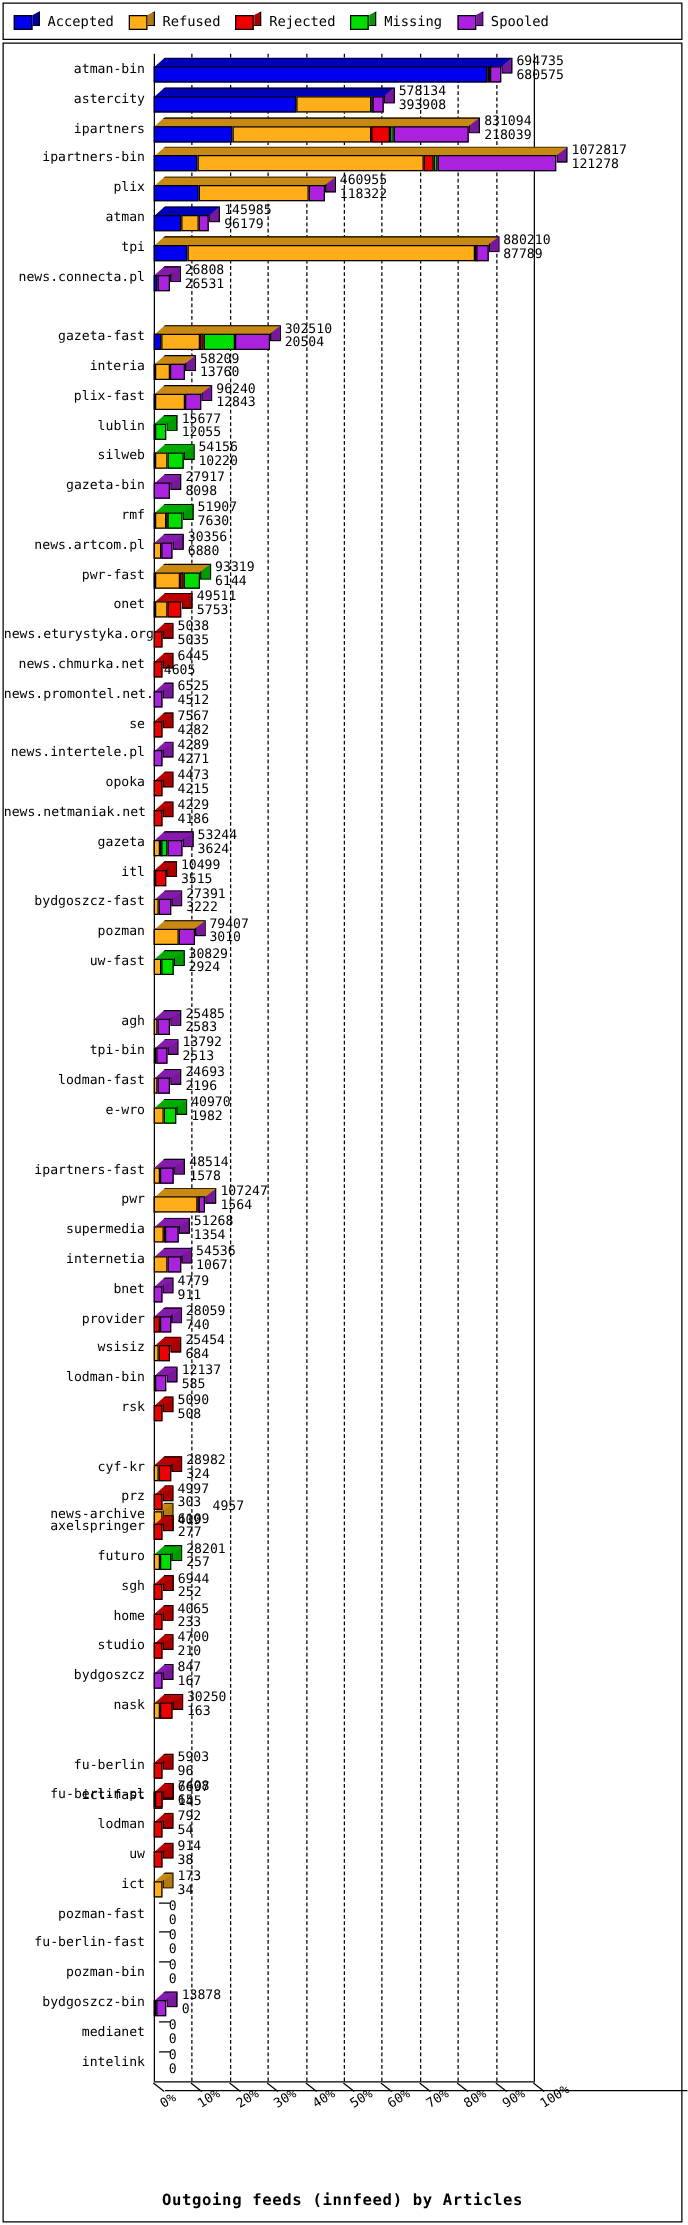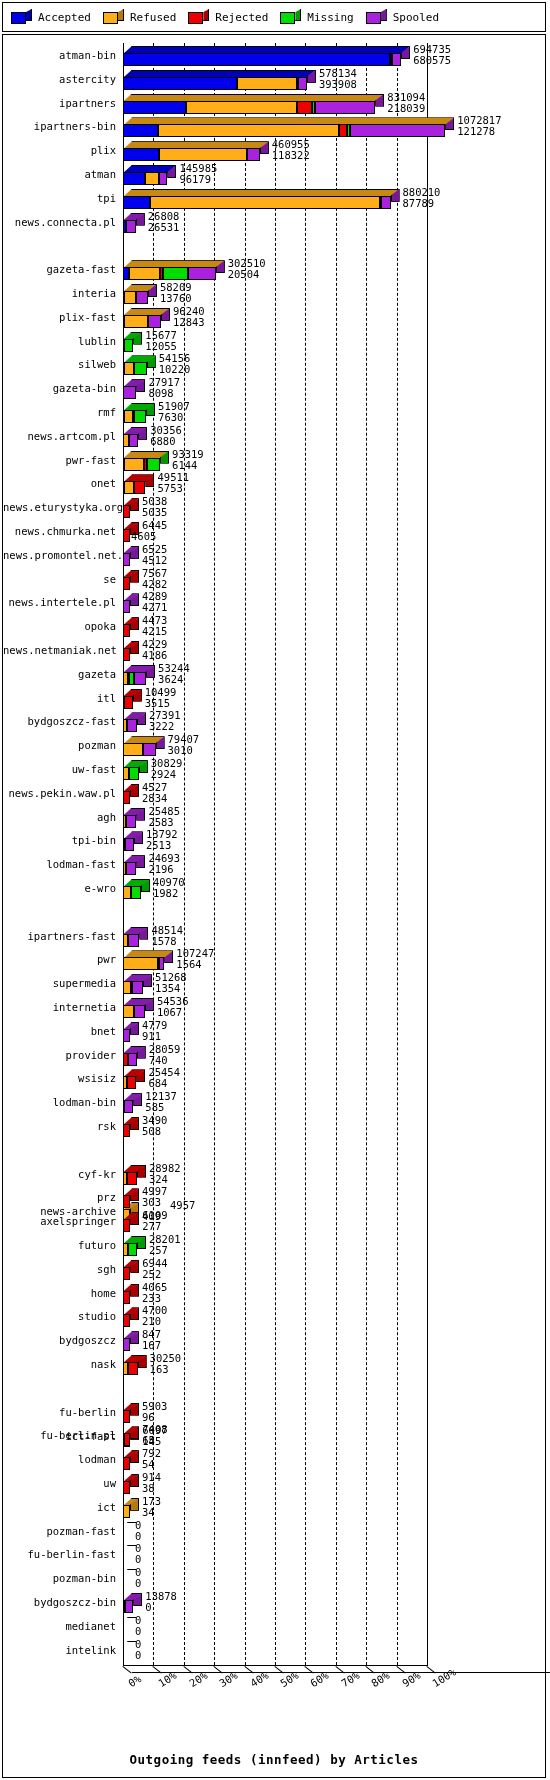--- a/index.html
+++ b/index.html
@@ -538,32 +538,20 @@
             <div class="bar" style="width: 15.808px;">
               <div class="bar-top" style="left: 0px; top: -7px; width: 24.808px; height: 8px; background: rgb(0, 172, 0); border-top: 1px solid rgb(0, 0, 0); box-sizing: border-box; clip-path: polygon(0px 100%, 9px 0px, 100% 0px, calc(100% - 9px) 100%);"></div>
               <div class="seg" style="left: 0px; width: 6.3232px; background: rgb(255, 174, 26);"></div>
               <div class="seg" style="left: 6.3232px; width: 9.4848px; background: rgb(0, 221, 0);"></div>
               <div class="bar-cap" style="left: 15.808px; top: -7px; height: 13px; width: 9px; background: rgb(0, 155, 0); clip-path: polygon(0px 7px, 100% 0px, 100% calc(100% + 0px), 0px 100%);"></div>
             </div>
             <div class="val val-top" style="left: 27.808px;">30829</div>
             <div class="val val-bot" style="left: 27.808px;">2924</div>
           </div>
         </div>
-        <div class="row" style="top: 745.8px;">
-          <div class="row-label">news.pekin.waw.pl</div>
-          <div class="bar-area">
-            <div class="bar" style="width: 6.992px;">
-              <div class="bar-top" style="left: 0px; top: -7px; width: 15.992px; height: 8px; background: rgb(186, 0, 0); border-top: 1px solid rgb(0, 0, 0); box-sizing: border-box; clip-path: polygon(0px 100%, 9px 0px, 100% 0px, calc(100% - 9px) 100%);"></div>
-              <div class="seg" style="left: 0px; width: 6.992px; background: rgb(238, 0, 0);"></div>
-              <div class="bar-cap" style="left: 6.992px; top: -7px; height: 13px; width: 9px; background: rgb(167, 0, 0); clip-path: polygon(0px 7px, 100% 0px, 100% calc(100% + 0px), 0px 100%);"></div>
-            </div>
-            <div class="val val-top" style="left: 18.992px;">4527</div>
-            <div class="val val-bot" style="left: 18.992px;">2834</div>
-          </div>
-        </div>
         <div class="row" style="top: 769.6px;">
           <div class="row-label">agh</div>
           <div class="bar-area">
             <div class="bar" style="width: 13.376px;">
               <div class="bar-top" style="left: 0px; top: -7px; width: 22.376px; height: 8px; background: rgb(133, 27, 172); border-top: 1px solid rgb(0, 0, 0); box-sizing: border-box; clip-path: polygon(0px 100%, 9px 0px, 100% 0px, calc(100% - 9px) 100%);"></div>
               <div class="seg" style="left: 0px; width: 3.344px; background: rgb(255, 174, 26);"></div>
               <div class="seg" style="left: 3.344px; width: 10.032px; background: rgb(170, 34, 221);"></div>
               <div class="bar-cap" style="left: 13.376px; top: -7px; height: 13px; width: 9px; background: rgb(119, 24, 155); clip-path: polygon(0px 7px, 100% 0px, 100% calc(100% + 0px), 0px 100%);"></div>
             </div>
             <div class="val val-top" style="left: 25.376px;">25485</div>
@@ -716,21 +704,21 @@
           </div>
         </div>
         <div class="row" style="top: 1079px;">
           <div class="row-label">rsk</div>
           <div class="bar-area">
             <div class="bar" style="width: 6.992px;">
               <div class="bar-top" style="left: 0px; top: -7px; width: 15.992px; height: 8px; background: rgb(186, 0, 0); border-top: 1px solid rgb(0, 0, 0); box-sizing: border-box; clip-path: polygon(0px 100%, 9px 0px, 100% 0px, calc(100% - 9px) 100%);"></div>
               <div class="seg" style="left: 0px; width: 6.992px; background: rgb(238, 0, 0);"></div>
               <div class="bar-cap" style="left: 6.992px; top: -7px; height: 13px; width: 9px; background: rgb(167, 0, 0); clip-path: polygon(0px 7px, 100% 0px, 100% calc(100% + 0px), 0px 100%);"></div>
             </div>
-            <div class="val val-top" style="left: 18.992px;">3490</div>
+            <div class="val val-top" style="left: 18.992px;">5090</div>
             <div class="val val-bot" style="left: 18.992px;">508</div>
           </div>
         </div>
         <div class="row" style="top: 1164px;">
           <div class="row-label">news-archive</div>
           <div class="bar-area">
             <div class="bar" style="width: 6.992px;">
               <div class="bar-top" style="left: 0px; top: -7px; width: 15.992px; height: 8px; background: rgb(199, 136, 20); border-top: 1px solid rgb(0, 0, 0); box-sizing: border-box; clip-path: polygon(0px 100%, 9px 0px, 100% 0px, calc(100% - 9px) 100%);"></div>
               <div class="seg" style="left: 0px; width: 6.992px; background: rgb(255, 174, 26);"></div>
               <div class="bar-cap" style="left: 6.992px; top: -7px; height: 13px; width: 9px; background: rgb(179, 122, 18); clip-path: polygon(0px 7px, 100% 0px, 100% calc(100% + 0px), 0px 100%);"></div>

